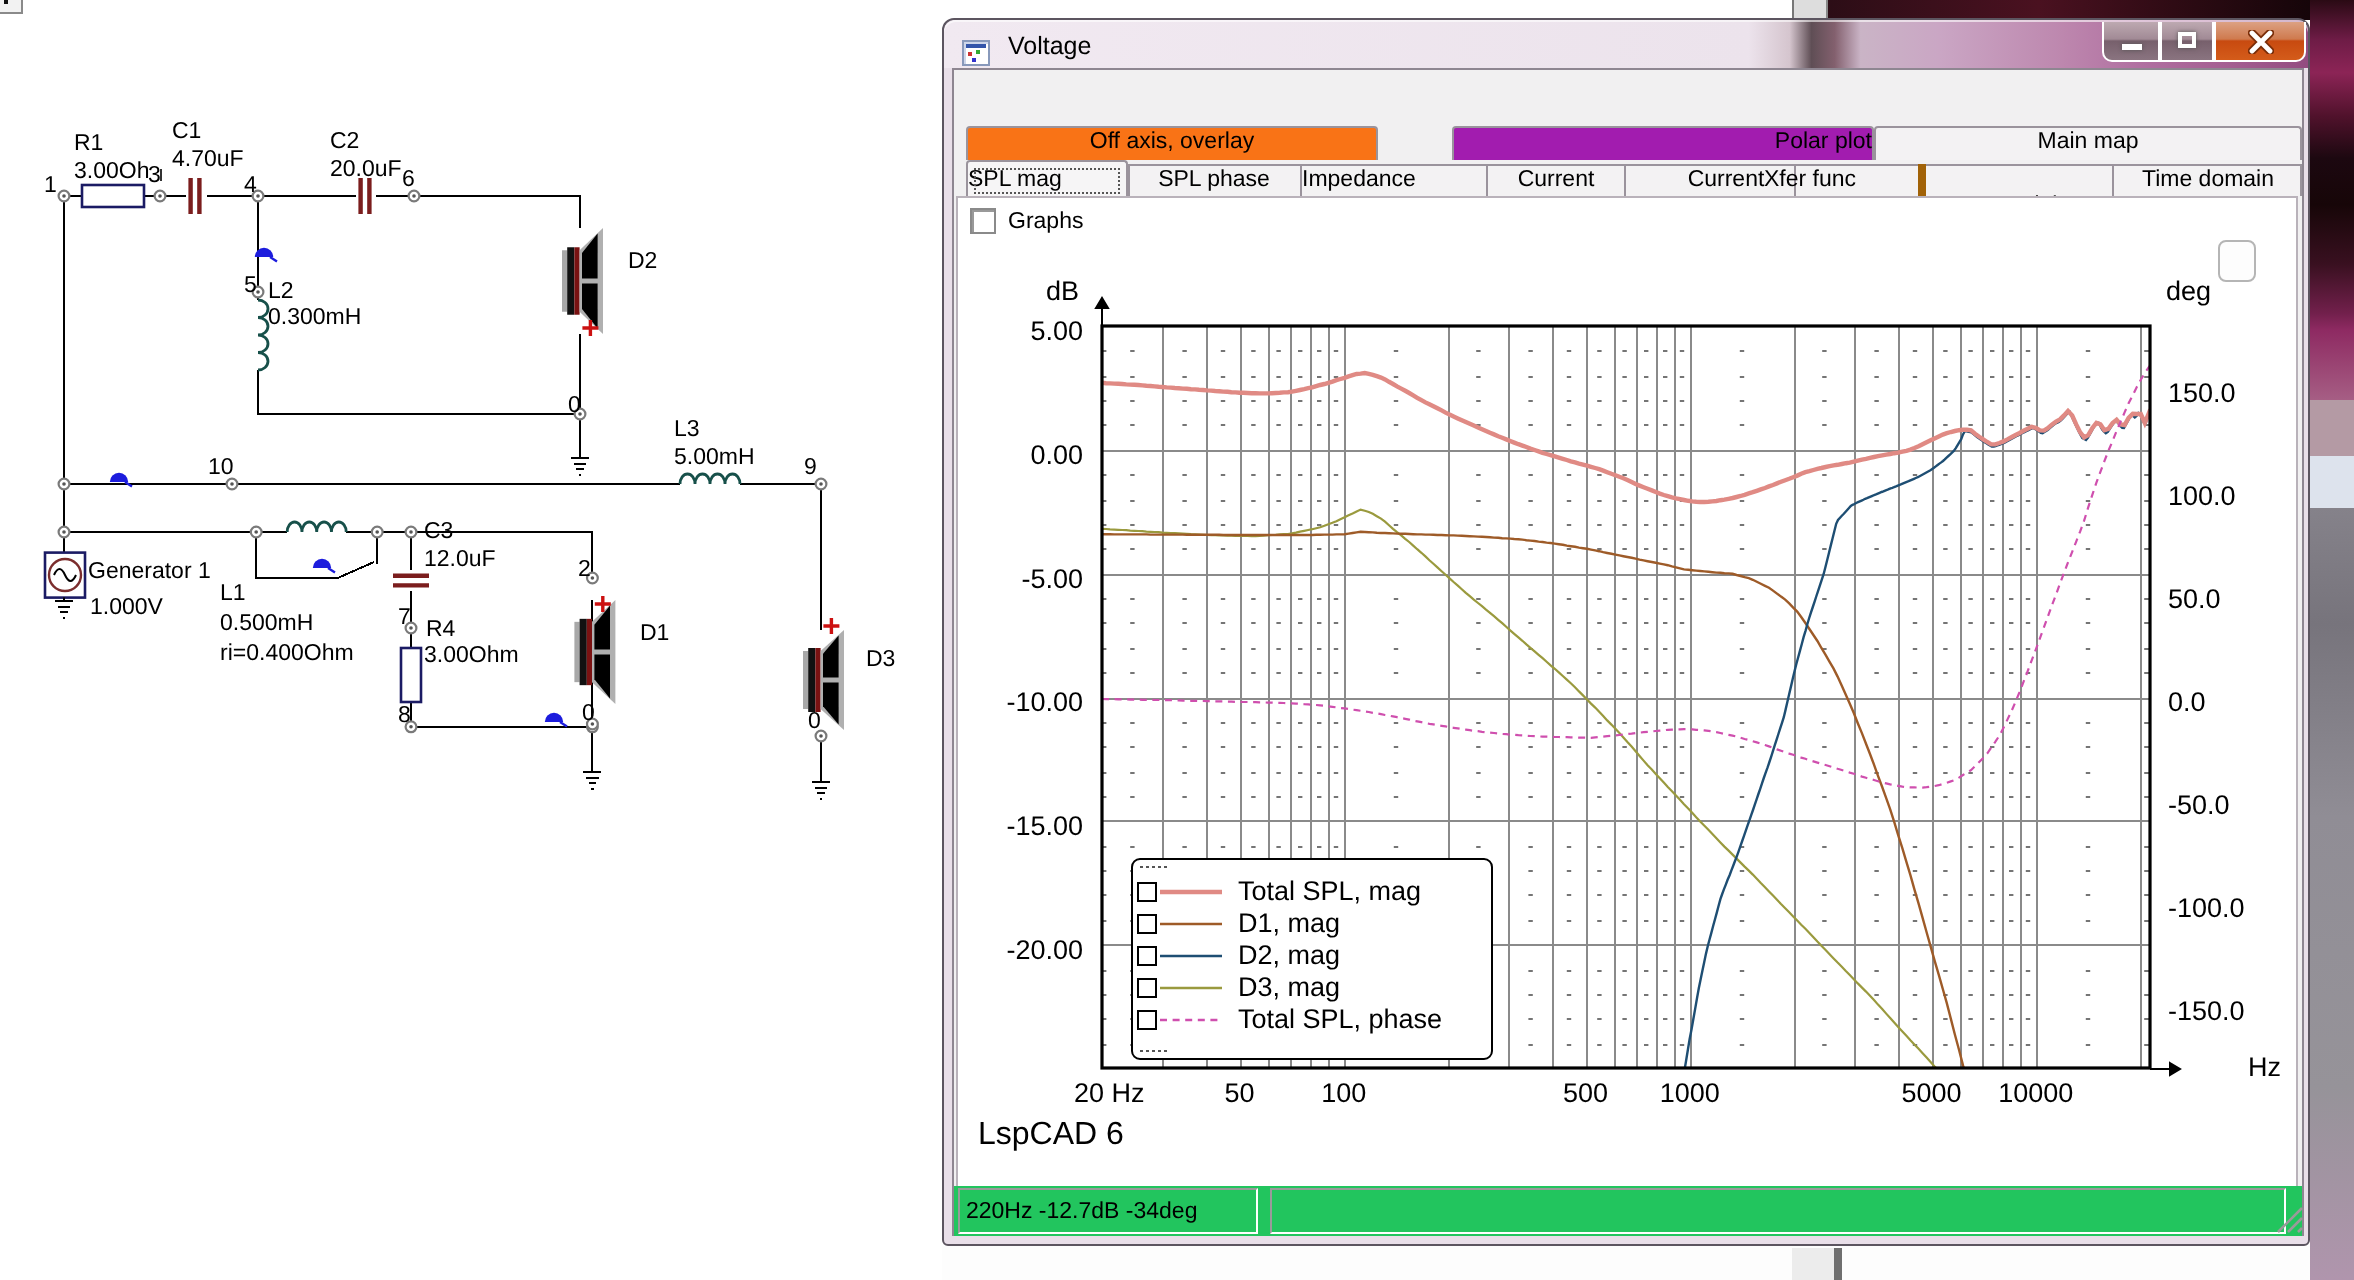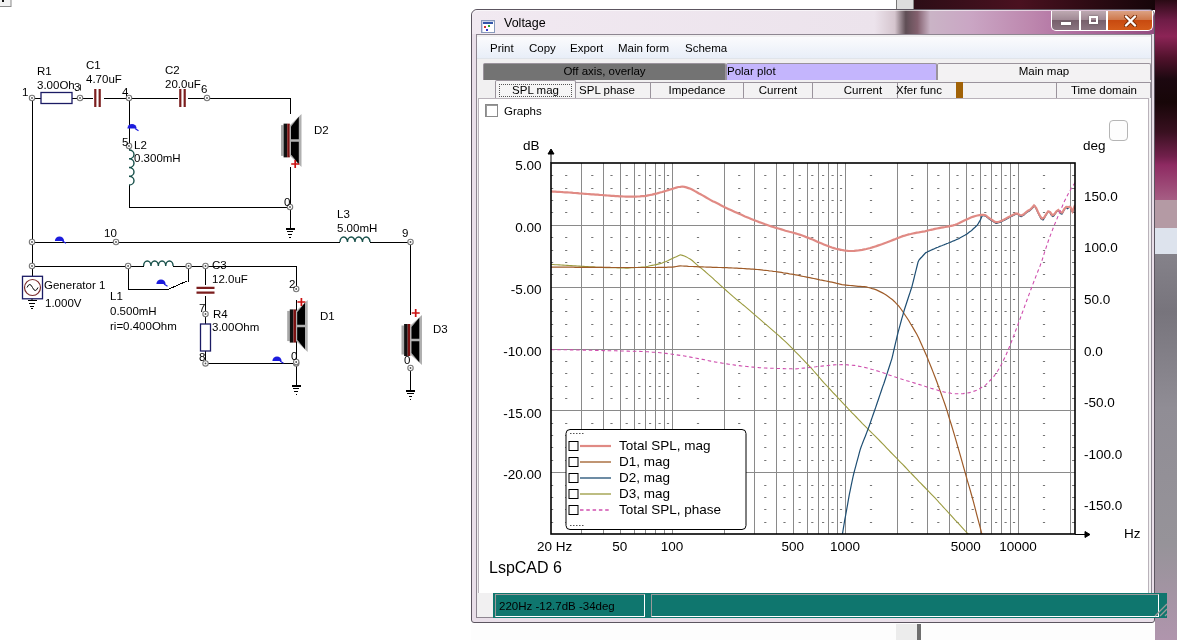--- a/index.html
+++ b/index.html
@@ -188,54 +188,47 @@
     <div class="abs" style="left:56px;top:0;width:46px;height:20px;border:1px solid #fff;border-top:none;border-radius:0 0 5px 0;background:linear-gradient(#dca183 0%,#cf7a4e 45%,#c84a10 50%,#d45c1a 100%);">
       <svg class="abs" style="left:16px;top:4px" width="13" height="12">
           <path d="M2 1.5L11 10.5M11 1.5L2 10.5" stroke="#7a2d08" stroke-width="4.2" stroke-linecap="round"></path>
           <path d="M2 1.5L11 10.5M11 1.5L2 10.5" stroke="#fff" stroke-width="2.4" stroke-linecap="round"></path>
         </svg>
     </div>
   </div>
 
   <div class="abs" style="left:4px;top:24px;width:676px;height:584px;background:#f1f0f1;border:1px solid #8e8691;">
 
-    <div class="abs" style="left:0;top:2px;width:674px;height:22px;background:linear-gradient(#fbfbfd,#e8eef8);border-bottom:1px solid #e0e4ea;font-size:11.5px;color:#000">
-      <span class="abs" style="left:13px;top:5px">Print</span>
-      <span class="abs" style="left:52px;top:5px">Copy</span>
-      <span class="abs" style="left:93px;top:5px">Export</span>
-      <span class="abs" style="left:141px;top:5px">Main form</span>
-      <span class="abs" style="left:208px;top:5px">Schema</span>
-    </div>
 
     <div class="abs" style="left:0;top:25px;width:674px;height:73px;background:#f1f0f1"></div>
     <div class="abs" style="left:6px;top:28px;width:668px;height:17px;font-size:11.5px;">
-      <div class="abs" style="left:0;top:0;width:243px;height:17px;background:#737373;border:1px solid #9a939c;border-bottom:none;border-radius:2px 2px 0 0;text-align:center;padding-top:1px">Off axis, overlay</div>
-      <div class="abs" style="left:243px;top:0;width:211px;height:17px;background:#c4b5fd;border:1px solid #9a939c;border-bottom:none;border-radius:2px 2px 0 0;text-align:left;padding-top:1px">Polar plot</div>
+      <div class="abs" style="left:0;top:0;width:206px;height:17px;background:#f97316;border:1px solid #9a939c;border-bottom:none;border-radius:2px 2px 0 0;text-align:center;padding-top:1px">Off axis, overlay</div>
+      <div class="abs" style="left:243px;top:0;width:211px;height:17px;background:#a21caf;border:1px solid #9a939c;border-bottom:none;border-radius:2px 2px 0 0;text-align:right;padding-top:1px">Polar plot</div>
       <div class="abs" style="left:454px;top:0;width:214px;height:17px;background:#f3f2f3;border:1px solid #9a939c;border-bottom:none;border-radius:2px 2px 0 0;text-align:center;padding-top:1px">Main map</div>
     </div>
     <div class="abs" style="left:6px;top:45px;width:668px;height:18px;font-size:11.5px;">
       <div class="abs" style="left:81px;top:2px;width:587px;height:16px;background:#f3f2f3;border:1px solid #9a939c;border-bottom:none;"></div>
       <div class="abs" style="left:81px;top:2px;width:87px;height:16px;border-right:1px solid #9a939c;text-align:center;padding-top:2px">SPL phase</div>
-      <div class="abs" style="left:168px;top:2px;width:93px;height:16px;border-right:1px solid #9a939c;text-align:center;padding-top:2px">Impedance</div>
+      <div class="abs" style="left:168px;top:2px;width:93px;height:16px;border-right:1px solid #9a939c;text-align:left;padding-top:2px">Impedance</div>
       <div class="abs" style="left:261px;top:2px;width:69px;height:16px;border-right:1px solid #9a939c;text-align:center;padding-top:2px">Current</div>
       <div class="abs" style="left:346px;top:2px;width:69px;height:16px;border-right:1px solid #9a939c;text-align:center;padding-top:2px">Current</div>
-      <div class="abs" style="left:399px;top:2px;width:81px;height:16px;border-right:7px solid #a16207;text-align:center;padding-top:2px">Xfer func</div>
+      <div class="abs" style="left:399px;top:2px;width:81px;height:16px;border-right:4px solid #a16207;text-align:left;padding-top:2px">Xfer func</div>
       <div class="abs" style="left:480px;top:2px;width:94px;height:16px;border-right:1px solid #9a939c;text-align:center;padding-top:15px">Group delay</div>
       <div class="abs" style="left:574px;top:2px;width:94px;height:16px;text-align:center;padding-top:2px">Time domain</div>
-      <div class="abs" style="left:12px;top:0;width:81px;height:18px;background:#f6f5f6;border:1px solid #9a939c;border-bottom:none;border-radius:2px 2px 0 0;text-align:center;padding-top:3px;z-index:3">
+      <div class="abs" style="left:0;top:0;width:81px;height:18px;background:#f6f5f6;border:1px solid #9a939c;border-bottom:none;border-radius:2px 2px 0 0;padding-top:3px;z-index:3">
         <div class="abs" style="left:3px;top:3px;right:3px;bottom:1px;border:1px dotted #555"></div>SPL mag</div>
     </div>
 
     <div class="abs" style="left:1px;top:63px;width:671px;height:495px;background:#fff;border:1px solid #b9b2ba;border-bottom:none"></div>
     <div class="abs" style="left:8px;top:69px;width:13px;height:13px;background:#fff;border:1px solid #8a8a8a;box-shadow:inset 1px 1px 0 #999"></div>
     <div class="abs" style="left:27px;top:70px;font-size:11.5px">Graphs</div>
     <div class="abs" style="left:632px;top:85px;width:19px;height:21px;background:#fdfdfd;border:1px solid #b5b5b5;border-radius:4px"></div>
     <div class="abs" style="left:12px;top:524px;font-size:16px">LspCAD 6</div>
 
-    <div class="abs" style="left:16px;top:558px;width:674px;height:25px;background:#0f766e">
+    <div class="abs" style="left:0;top:558px;width:674px;height:25px;background:#22c55e">
       <div class="abs" style="left:2px;top:1px;width:150px;height:23px;border:1px solid;border-color:#9a9a9a #fff #fff #9a9a9a;font-size:11.5px;padding:5px 0 0 3px">220Hz -12.7dB -34deg</div>
       <div class="abs" style="left:158px;top:1px;width:508px;height:23px;border:1px solid;border-color:#9a9a9a #fff #fff #9a9a9a"></div>
       <svg class="abs" style="left:661px;top:10px" width="14" height="14">
           <path d="M13 1L1 13M13 6L6 13M13 11L11 13" stroke="#9a9a9a" stroke-width="1.3"></path>
         </svg>
     </div>
   </div>
 </div>
 <svg width="1177" height="640" viewBox="0 0 1177 640" style="position:absolute;left:0;top:0">
 <g font-family="Liberation Sans, sans-serif" font-size="13.5" fill="#000">

